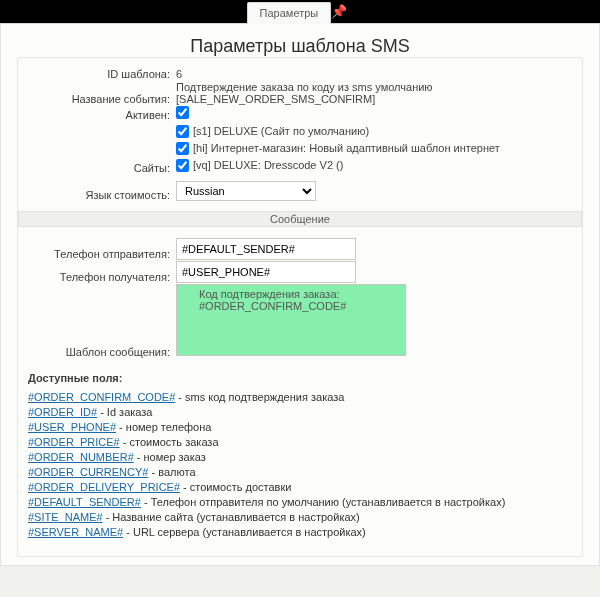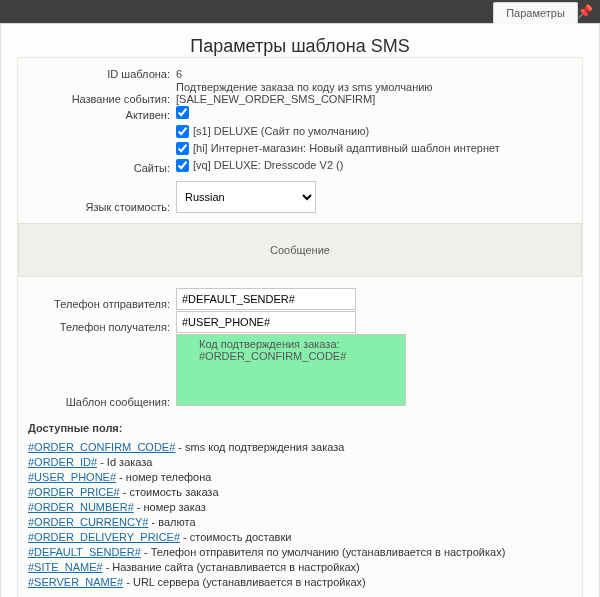--- a/index.html
+++ b/index.html
@@ -6,22 +6,22 @@
   body {
     font-family: Arial, Helvetica, sans-serif;
     font-size: 11px;
     background: #f1f1ee;
     color: #3d3d3d;
     width: 600px;
   }
   .page { width: 600px; }
 
   .tabs-bar {
-    display: flex; align-items: center; justify-content: flex-end;
-    background: #404040;
+    display: flex; align-items: center; justify-content: center;
+    background: #000000;
     border-bottom: 1px solid #d7d7d2;
     padding: 0 6px 0 0;
     height: 24px;
   }
   .tab {
     background: #f9f9f7;
     border: 1px solid #d7d7d2;
     border-bottom: none;
     padding: 4px 12px 5px;
     font-size: 11px;
@@ -57,28 +57,28 @@
   .row .val { padding-top: 1px; color: #444; flex: 1; }
   .row .val .chk-line { display: flex; align-items: center; gap: 4px; line-height: 16px; margin: 1px 0; }
   input[type="checkbox"]{ width:13px; height:13px; }
 
   select {
     font-size: 11px; font-family: inherit;
     border: 1px solid #c9c9c3;
     background: #fff;
     padding: 2px 4px;
     min-width: 140px;
-    height: 32px;
+    height: 20px;
   }
 
   .section-band {
     background: #efefec;
     border: 1px solid #e3e3de;
     text-align: center;
-    padding: 20px 0;
+    padding: 1px 0;
     margin: 10px -8px 10px -8px;
     color: #5a5a55;
     font-size: 11px;
   }
 
   input[type="text"] {
     font-size: 11px; font-family: inherit;
     border: 1px solid #c9c9c3;
     background: #fff;
     padding: 3px 5px;

